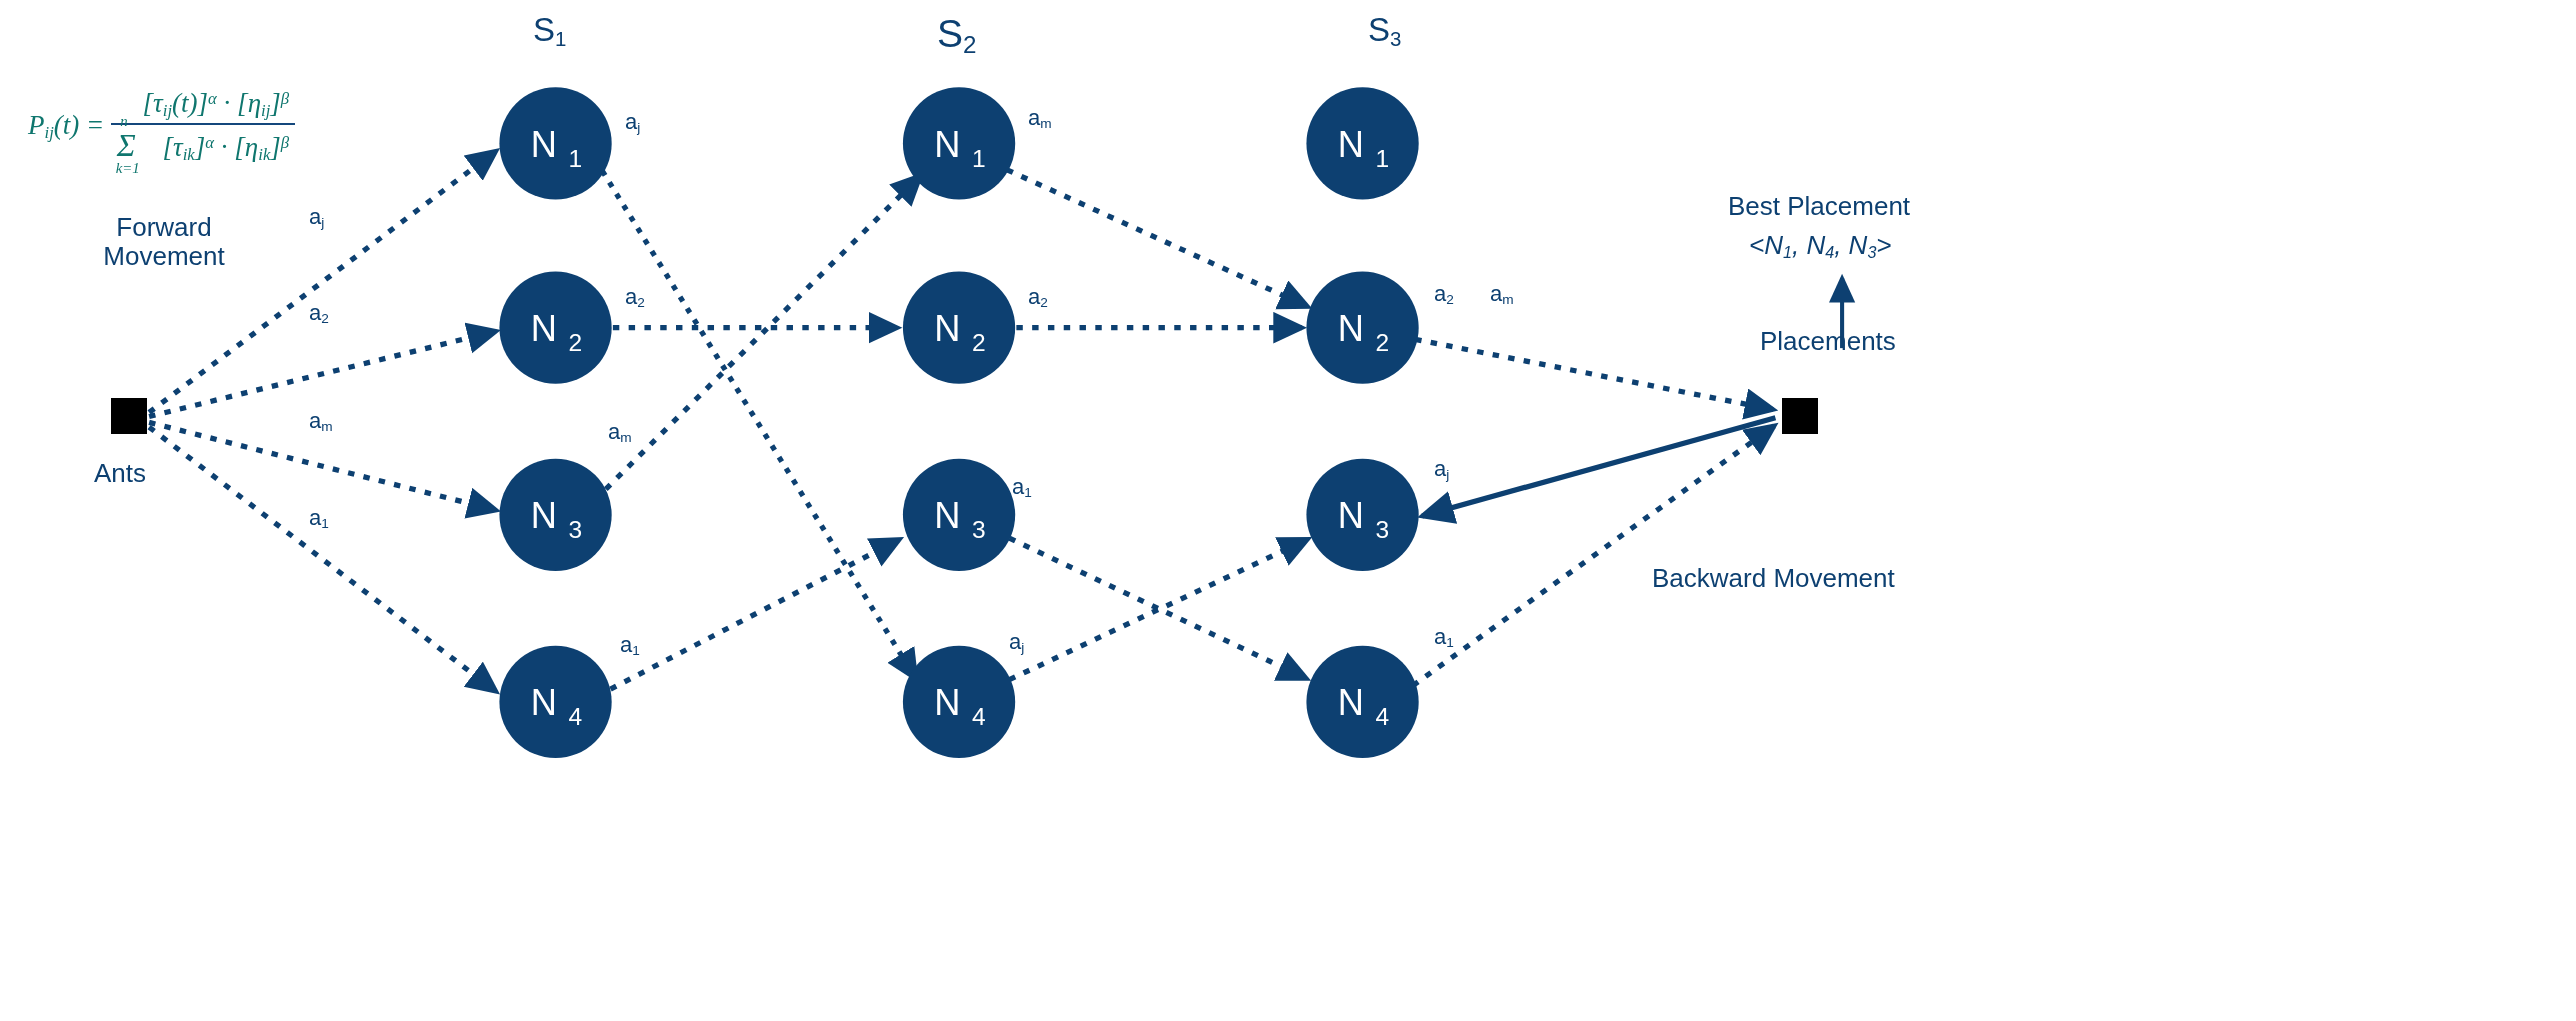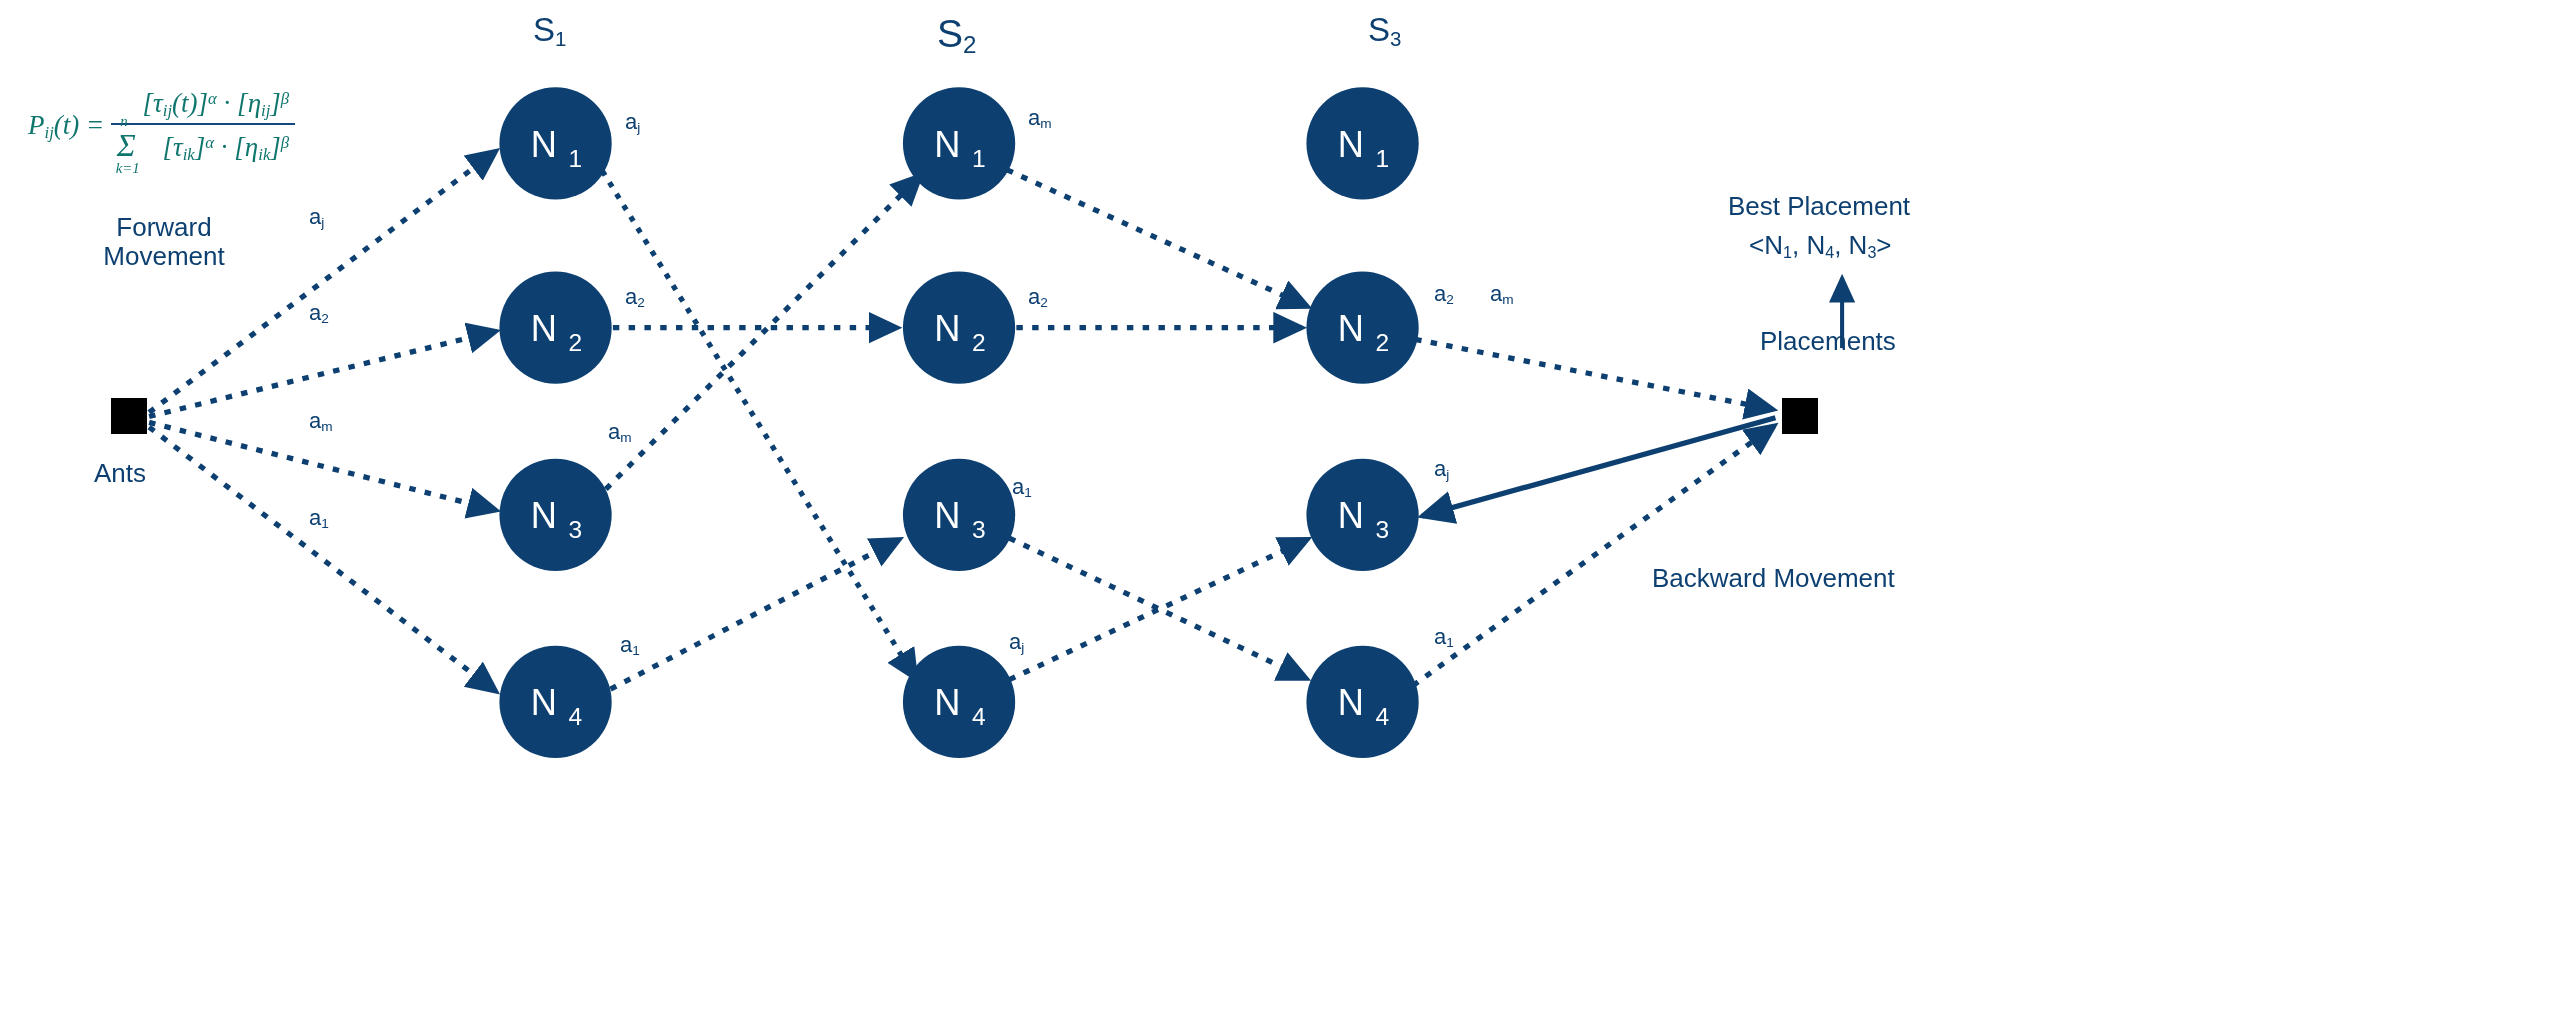--- a/index.html
+++ b/index.html
@@ -163,21 +163,21 @@
     <span>S</span><sub>3</sub>
   </div>
 
   <div class="txt lbl-c" style="left:88px;top:213px;width:152px;">
     <div>Forward</div>
     <div>Movement</div>
   </div>
   <div class="txt lbl" style="left:94px;top:459px;">Ants</div>
 
   <div class="txt lbl" style="left:1728px;top:192px;">Best Placement</div>
-  <div class="txt lbl" style="left:1749px;top:231px;">
+  <div class="txt lbl" style="left:1749px;top:231px;font-style:italic;">
     &lt;N<sub>1</sub>, N<sub>4</sub>, N<sub>3</sub>&gt;
   </div>
   <div class="txt lbl" style="left:1760px;top:327px;">Placements</div>
 
   <div class="txt lbl" style="left:1652px;top:564px;">Backward Movement</div>
 
 
   <div class="txt edgelbl" style="left:309px;top:205px;"><span>a</span><sub>j</sub></div>
   <div class="txt edgelbl" style="left:309px;top:301px;"><span>a</span><sub>2</sub></div>
   <div class="txt edgelbl" style="left:309px;top:409px;"><span>a</span><sub>m</sub></div>

